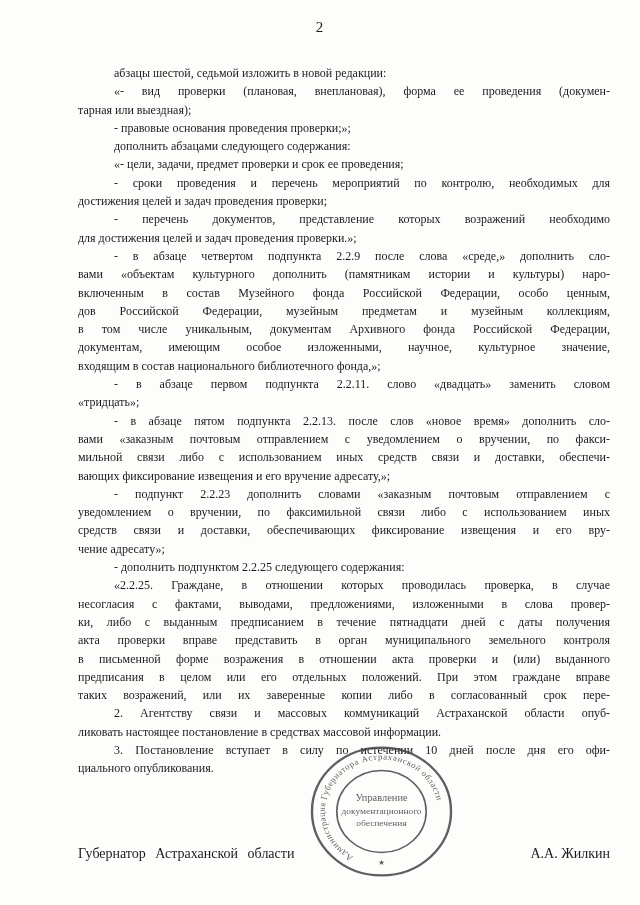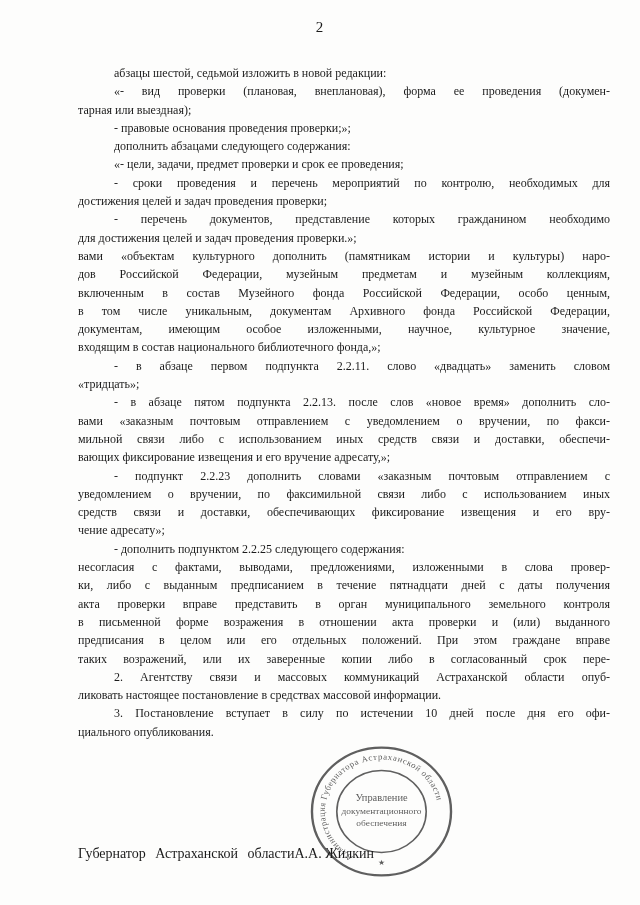--- a/index.html
+++ b/index.html
@@ -17,21 +17,21 @@
   }
   .body-text{
     position:absolute;top:64px;left:78px;width:532px;
     font-size:12px;line-height:18.3px;
   }
   .ln{min-height:18.3px;}
   .ind{text-indent:36px;}
   .just{text-align:justify;text-align-last:justify;}
   .signature-row{
     position:absolute;top:846px;left:78px;width:532px;
-    display:flex;justify-content:flex-start;align-items:baseline;
+    display:flex;justify-content:space-between;align-items:baseline;
     font-size:14px;
   }
   .sig-left{word-spacing:6px;}
   .stamp{
     position:absolute;left:307px;top:743px;width:149px;height:137px;
     opacity:0.82;
   }
   .stamp .ring-outer{fill:none;stroke:#3d3d3d;stroke-width:2.4;}
   .stamp .ring-inner{fill:none;stroke:#3d3d3d;stroke-width:1.6;}
   .stamp text{fill:#3a3a3a;font-family:"Liberation Serif","DejaVu Serif",serif;}
@@ -49,39 +49,41 @@
 
   <div class="body-text">
     <div class="ln ind">абзацы шестой, седьмой изложить в новой редакции:</div>
     <div class="ln ind just">«- вид проверки (плановая, внеплановая), форма ее проведения (докумен-</div>
     <div class="ln">тарная или выездная);</div>
     <div class="ln ind">- правовые основания проведения проверки;»;</div>
     <div class="ln ind">дополнить абзацами следующего содержания:</div>
     <div class="ln ind">«- цели, задачи, предмет проверки и срок ее проведения;</div>
     <div class="ln ind just">- сроки проведения и перечень мероприятий по контролю, необходимых для</div>
     <div class="ln">достижения целей и задач проведения проверки;</div>
-    <div class="ln ind just">- перечень документов, представление которых гражданином необходимо</div>
+    <div class="ln ind just">- перечень документов, представление которых возражений необходимо</div>
     <div class="ln">для достижения целей и задач проведения проверки.»;</div>
+    <div class="ln ind just">- в абзаце четвертом подпункта 2.2.9  после слова «среде,» дополнить сло-</div>
     <div class="ln just">вами «объектам культурного дополнить (памятникам истории и культуры) наро-</div>
+    <div class="ln just">включенным в состав Музейного фонда Российской Федерации, особо ценным,</div>
     <div class="ln just">дов Российской Федерации, музейным предметам и музейным коллекциям,</div>
-    <div class="ln just">включенным в состав Музейного фонда Российской Федерации, особо ценным,</div>
     <div class="ln just">в том числе уникальным, документам Архивного фонда Российской Федерации,</div>
     <div class="ln just">документам, имеющим особое изложенными, научное, культурное значение,</div>
     <div class="ln">входящим в состав национального библиотечного фонда,»;</div>
     <div class="ln ind just">- в абзаце первом  подпункта  2.2.11. слово «двадцать» заменить словом</div>
     <div class="ln">«тридцать»;</div>
     <div class="ln ind just">- в абзаце пятом подпункта 2.2.13. после слов «новое время» дополнить сло-</div>
     <div class="ln just">вами «заказным почтовым отправлением с уведомлением о вручении, по факси-</div>
     <div class="ln just">мильной связи либо с использованием иных средств связи и доставки, обеспечи-</div>
     <div class="ln">вающих фиксирование извещения и его вручение адресату,»;</div>
     <div class="ln ind just">- подпункт 2.2.23 дополнить словами «заказным почтовым отправлением с</div>
     <div class="ln just">уведомлением о вручении, по факсимильной связи либо с использованием иных</div>
     <div class="ln just">средств связи и доставки, обеспечивающих фиксирование извещения и его вру-</div>
     <div class="ln">чение адресату»;</div>
     <div class="ln ind">- дополнить подпунктом 2.2.25 следующего содержания:</div>
+    <div class="ln ind just">«2.2.25. Граждане, в отношении которых проводилась проверка, в случае</div>
     <div class="ln just">несогласия с фактами, выводами, предложениями, изложенными в слова провер-</div>
     <div class="ln just">ки, либо с выданным предписанием в течение пятнадцати дней с даты получения</div>
     <div class="ln just">акта проверки вправе представить в орган муниципального земельного контроля</div>
     <div class="ln just">в письменной форме возражения в отношении акта проверки и (или) выданного</div>
     <div class="ln just">предписания в целом или его отдельных положений. При этом граждане вправе</div>
     <div class="ln just">таких возражений, или их заверенные копии либо в согласованный срок пере-</div>
     <div class="ln ind just">2. Агентству связи и массовых коммуникаций Астраханской области опуб-</div>
     <div class="ln">ликовать настоящее постановление в средствах массовой информации.</div>
     <div class="ln ind just">3. Постановление вступает в силу по истечении 10 дней после дня его офи-</div>
     <div class="ln">циального опубликования.</div>

